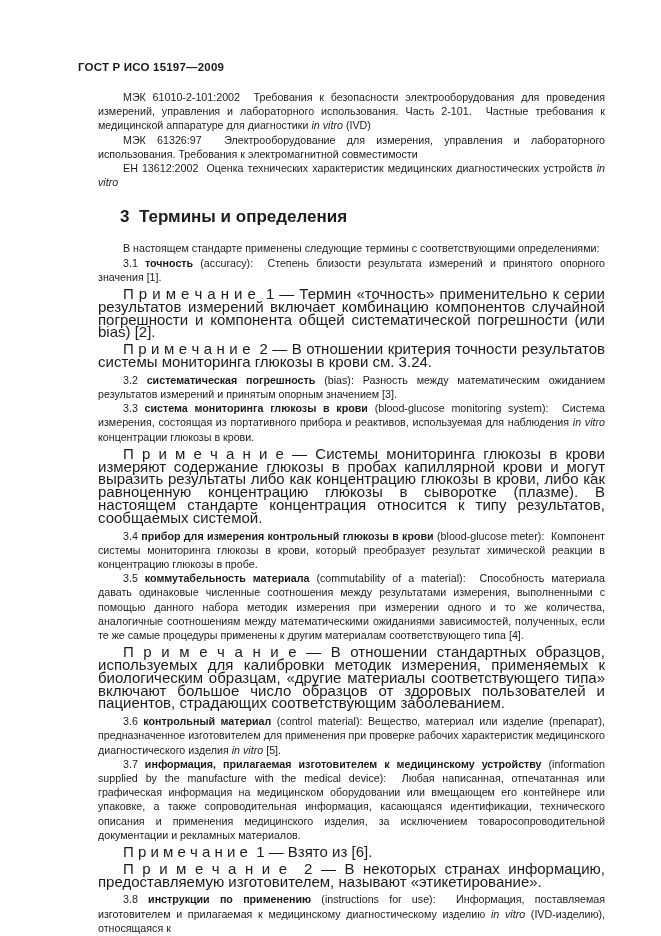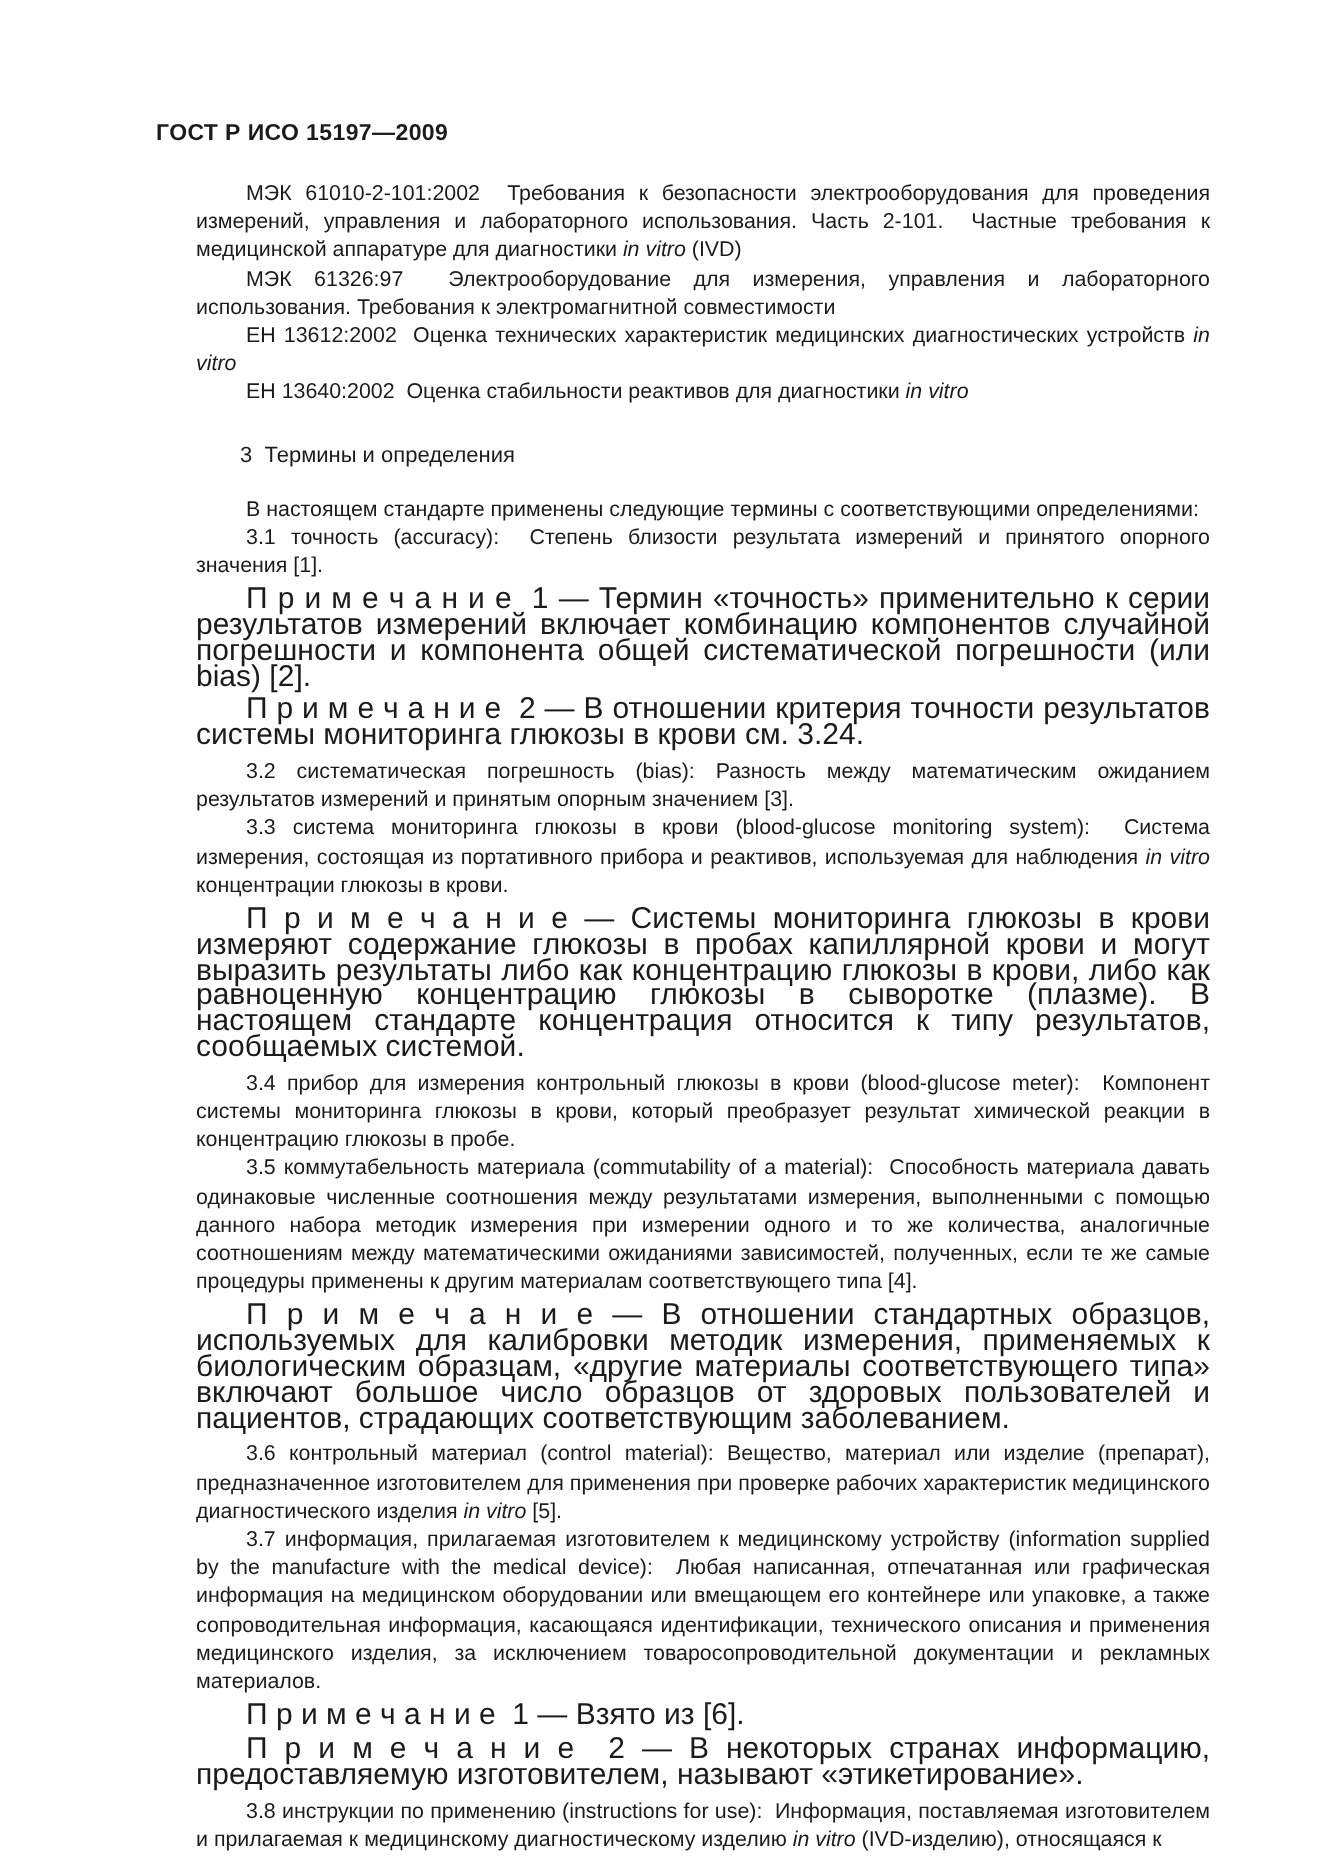--- a/index.html
+++ b/index.html
@@ -41,48 +41,47 @@
     text-indent: 25px;
   }
   .note {
     font-size: 15px;
     line-height: 12.8px;
     text-align: justify;
     text-indent: 25px;
     margin: 4px 0;
   }
   .heading {
-    font-size: 11px;
-    font-weight: 400;
+    font-size: 17px;
+    font-weight: 700;
     margin: 18px 0 14px 0;
     padding-left: 22px;
     text-indent: 0;
     text-align: left;
   }
   .page-number {
     font-size: 10.5px;
     margin-top: 13px;
     padding-left: 1px;
     text-align: left;
   }
-  .seg-b { font-weight: 400; }
+  .seg-b { font-weight: 700; }
   .seg-i { font-style: italic; }
 </style>
 </head>
 <body>
 
 <div class="page">
   <div class="doc-header">ГОСТ Р ИСО 15197—2009</div>
 
   <div class="content">
     <div>
         <div class="para"><span>МЭК 61010-2-101:2002&nbsp; Требования к безопасности электрооборудования для проведения измерений, управления и лабораторного использования. Часть 2-101.&nbsp; Частные требования к медицинской аппаратуре для диагностики </span><span class="seg-i">in vitro</span><span> (IVD)</span></div>
         <div class="para"><span>МЭК 61326:97&nbsp; Электрооборудование для измерения, управления и лабораторного использования. Требования к электромагнитной совместимости</span></div>
         <div class="para"><span>ЕН 13612:2002&nbsp; Оценка технических характеристик медицинских диагностических устройств </span><span class="seg-i">in vitro</span></div>
-        <div class="para"><span>ЕН 13640:2002&nbsp; Оценка стабильности реактивов для диагностики </span><span class="seg-i">in vitro</span></div>
         <div class="heading"><span>3&nbsp; Термины и определения</span></div>
         <div class="para"><span>В настоящем стандарте применены следующие термины с соответствующими определениями:</span></div>
         <div class="para"><span>3.1 </span><span class="seg-b">точность</span><span> (accuracy):&nbsp; Степень близости результата измерений и принятого опорного значения [1].</span></div>
         <div class="note"><span>П р и м е ч а н и е&nbsp; 1 — Термин «точность» применительно к серии результатов измерений включает комбинацию компонентов случайной погрешности и компонента общей систематической погрешности (или bias) [2].</span></div>
         <div class="note"><span>П р и м е ч а н и е&nbsp; 2 — В отношении критерия точности результатов системы мониторинга глюкозы в крови см. 3.24.</span></div>
         <div class="para"><span>3.2 </span><span class="seg-b">систематическая погрешность</span><span> (bias): Разность между математическим ожиданием результатов измерений и принятым опорным значением [3].</span></div>
         <div class="para"><span>3.3 </span><span class="seg-b">система мониторинга глюкозы в крови</span><span> (blood-glucose monitoring system):&nbsp; Система измерения, состоящая из портативного прибора и реактивов, используемая для наблюдения </span><span class="seg-i">in vitro</span><span> концентрации глюкозы в крови.</span></div>
         <div class="note"><span>П р и м е ч а н и е — Системы мониторинга глюкозы в крови измеряют содержание глюкозы в пробах капиллярной крови и могут выразить результаты либо как концентрацию глюкозы в крови, либо как равноценную концентрацию глюкозы в сыворотке (плазме). В настоящем стандарте концентрация относится к типу результатов, сообщаемых системой.</span></div>
         <div class="para"><span>3.4 </span><span class="seg-b">прибор для измерения контрольный глюкозы в крови</span><span> (blood-glucose meter):&nbsp; Компонент системы мониторинга глюкозы в крови, который преобразует результат химической реакции в концентрацию глюкозы в пробе.</span></div>
         <div class="para"><span>3.5 </span><span class="seg-b">коммутабельность материала</span><span> (commutability of a material):&nbsp; Способность материала давать одинаковые численные соотношения между результатами измерения, выполненными с помощью данного набора методик измерения при измерении одного и то же количества, аналогичные соотношениям между математическими ожиданиями зависимостей, полученных, если те же самые процедуры применены к другим материалам соответствующего типа [4].</span></div>

